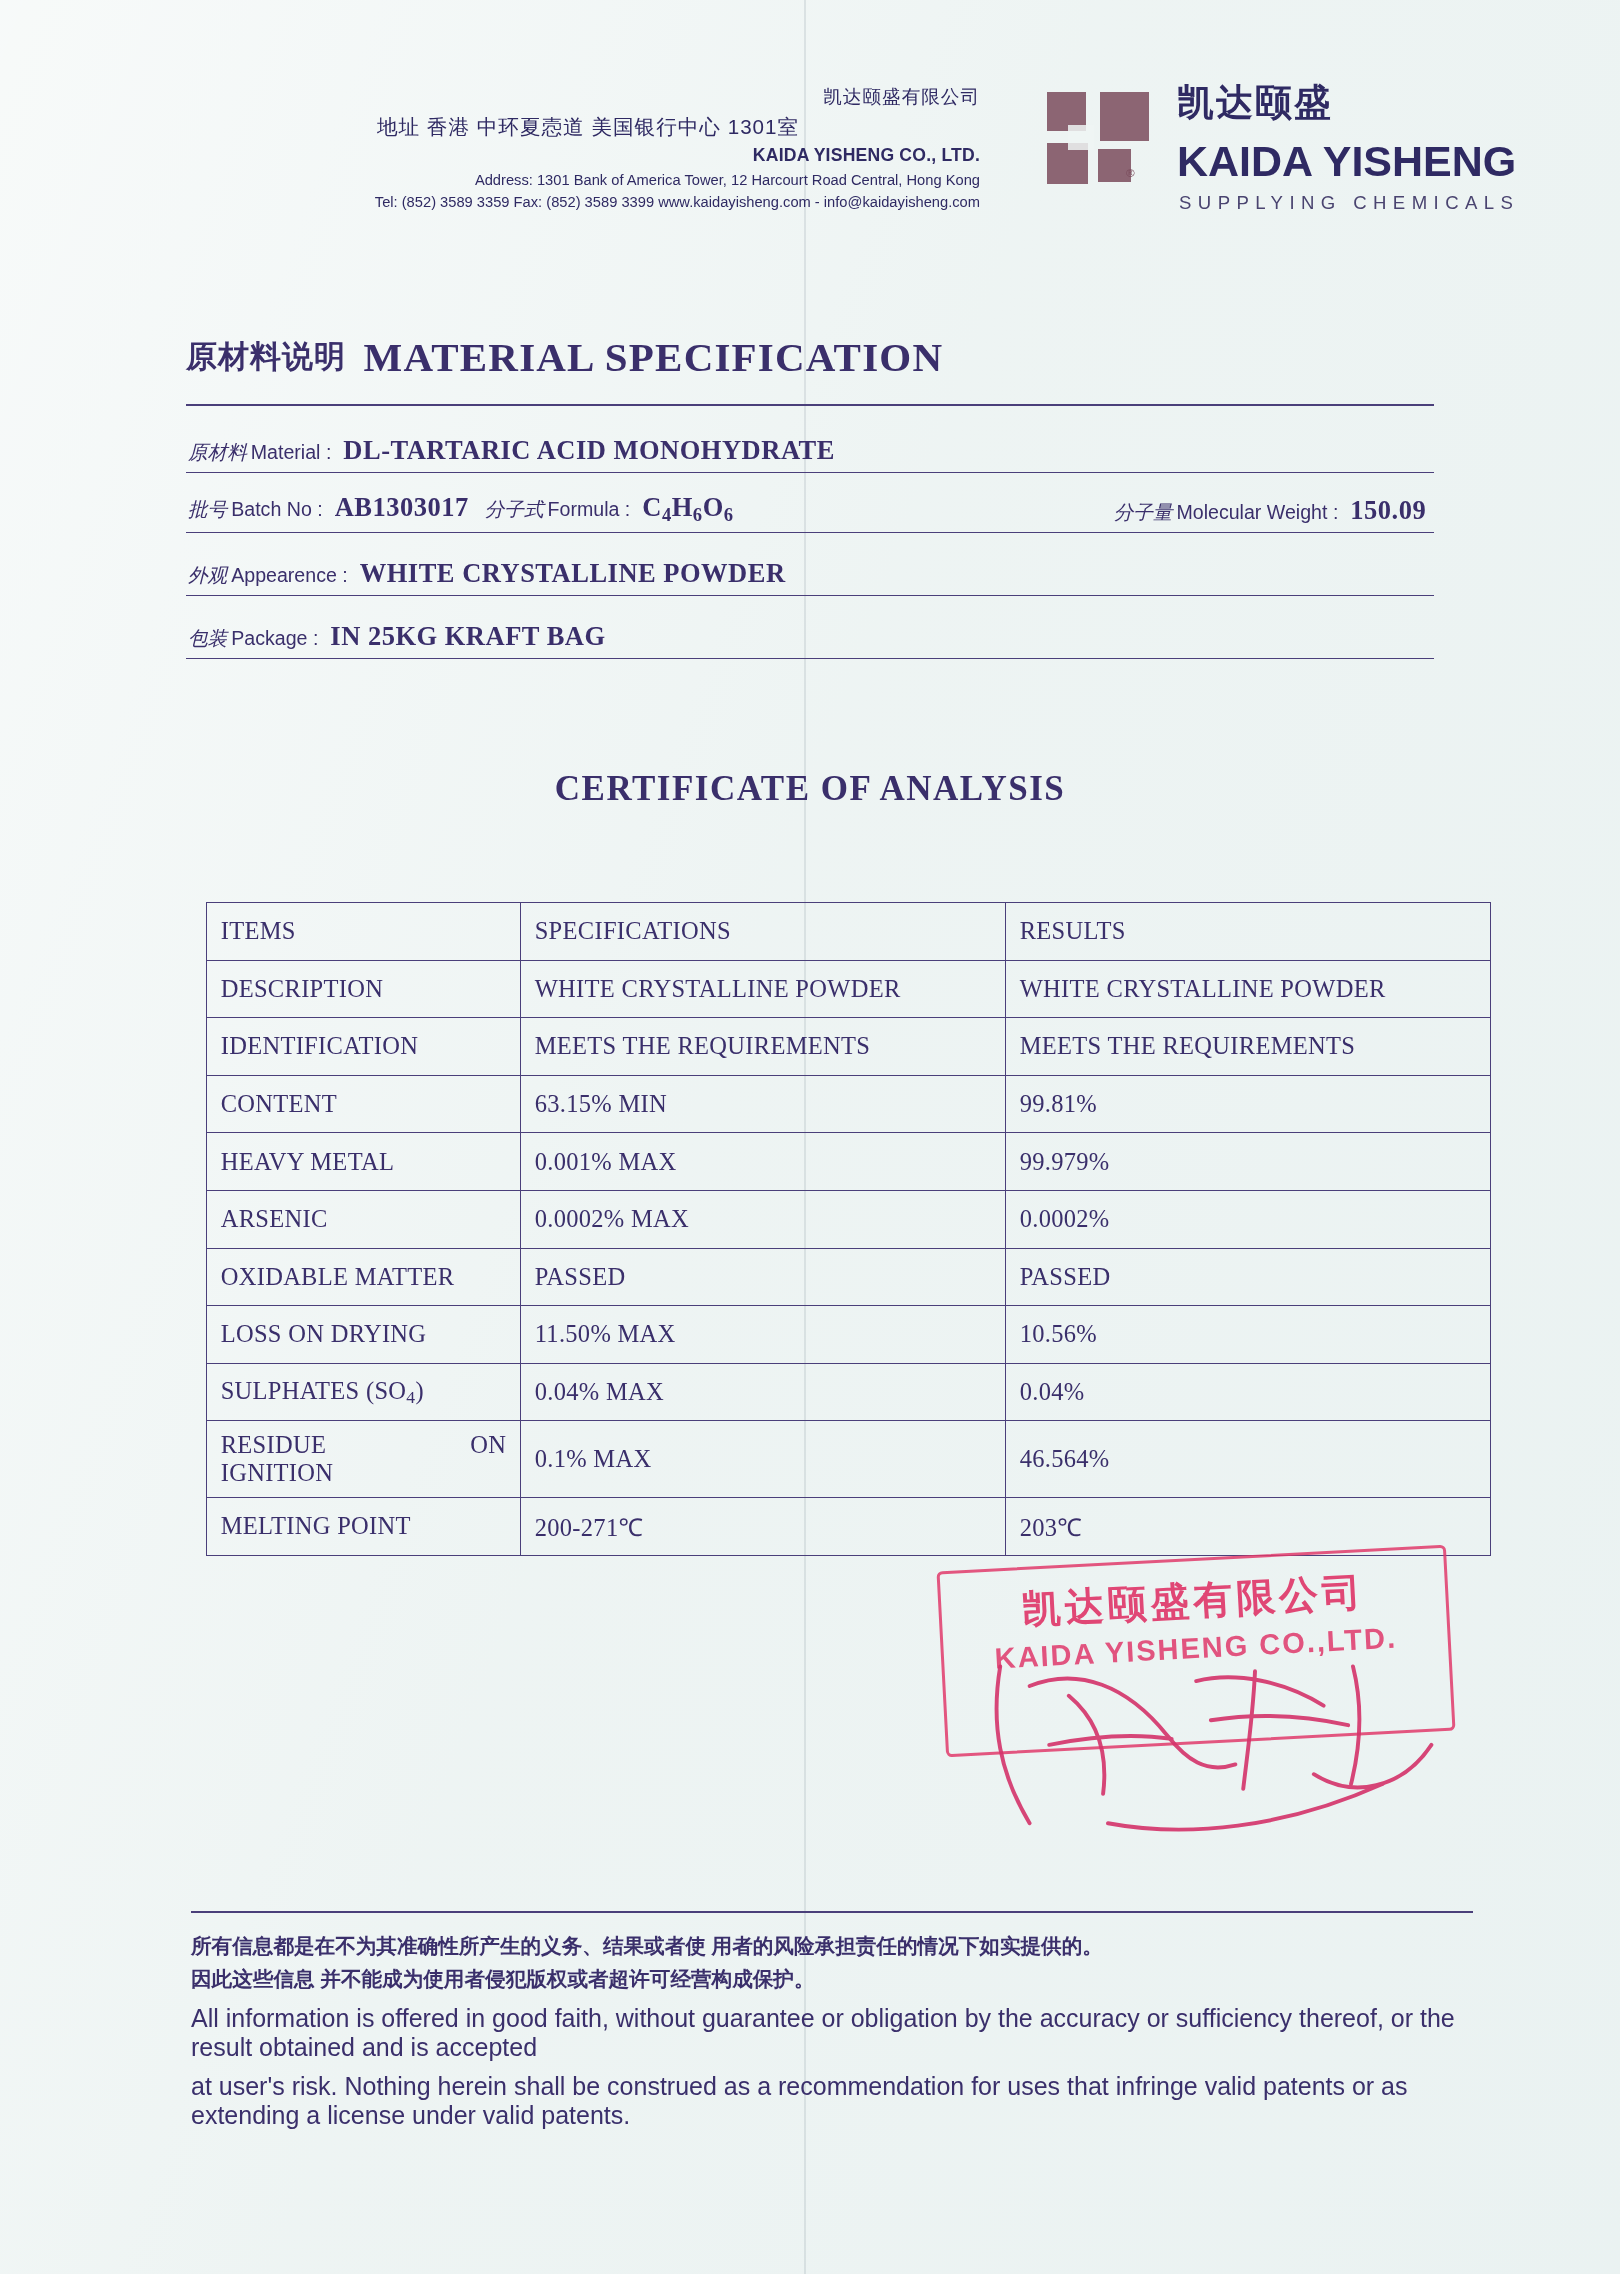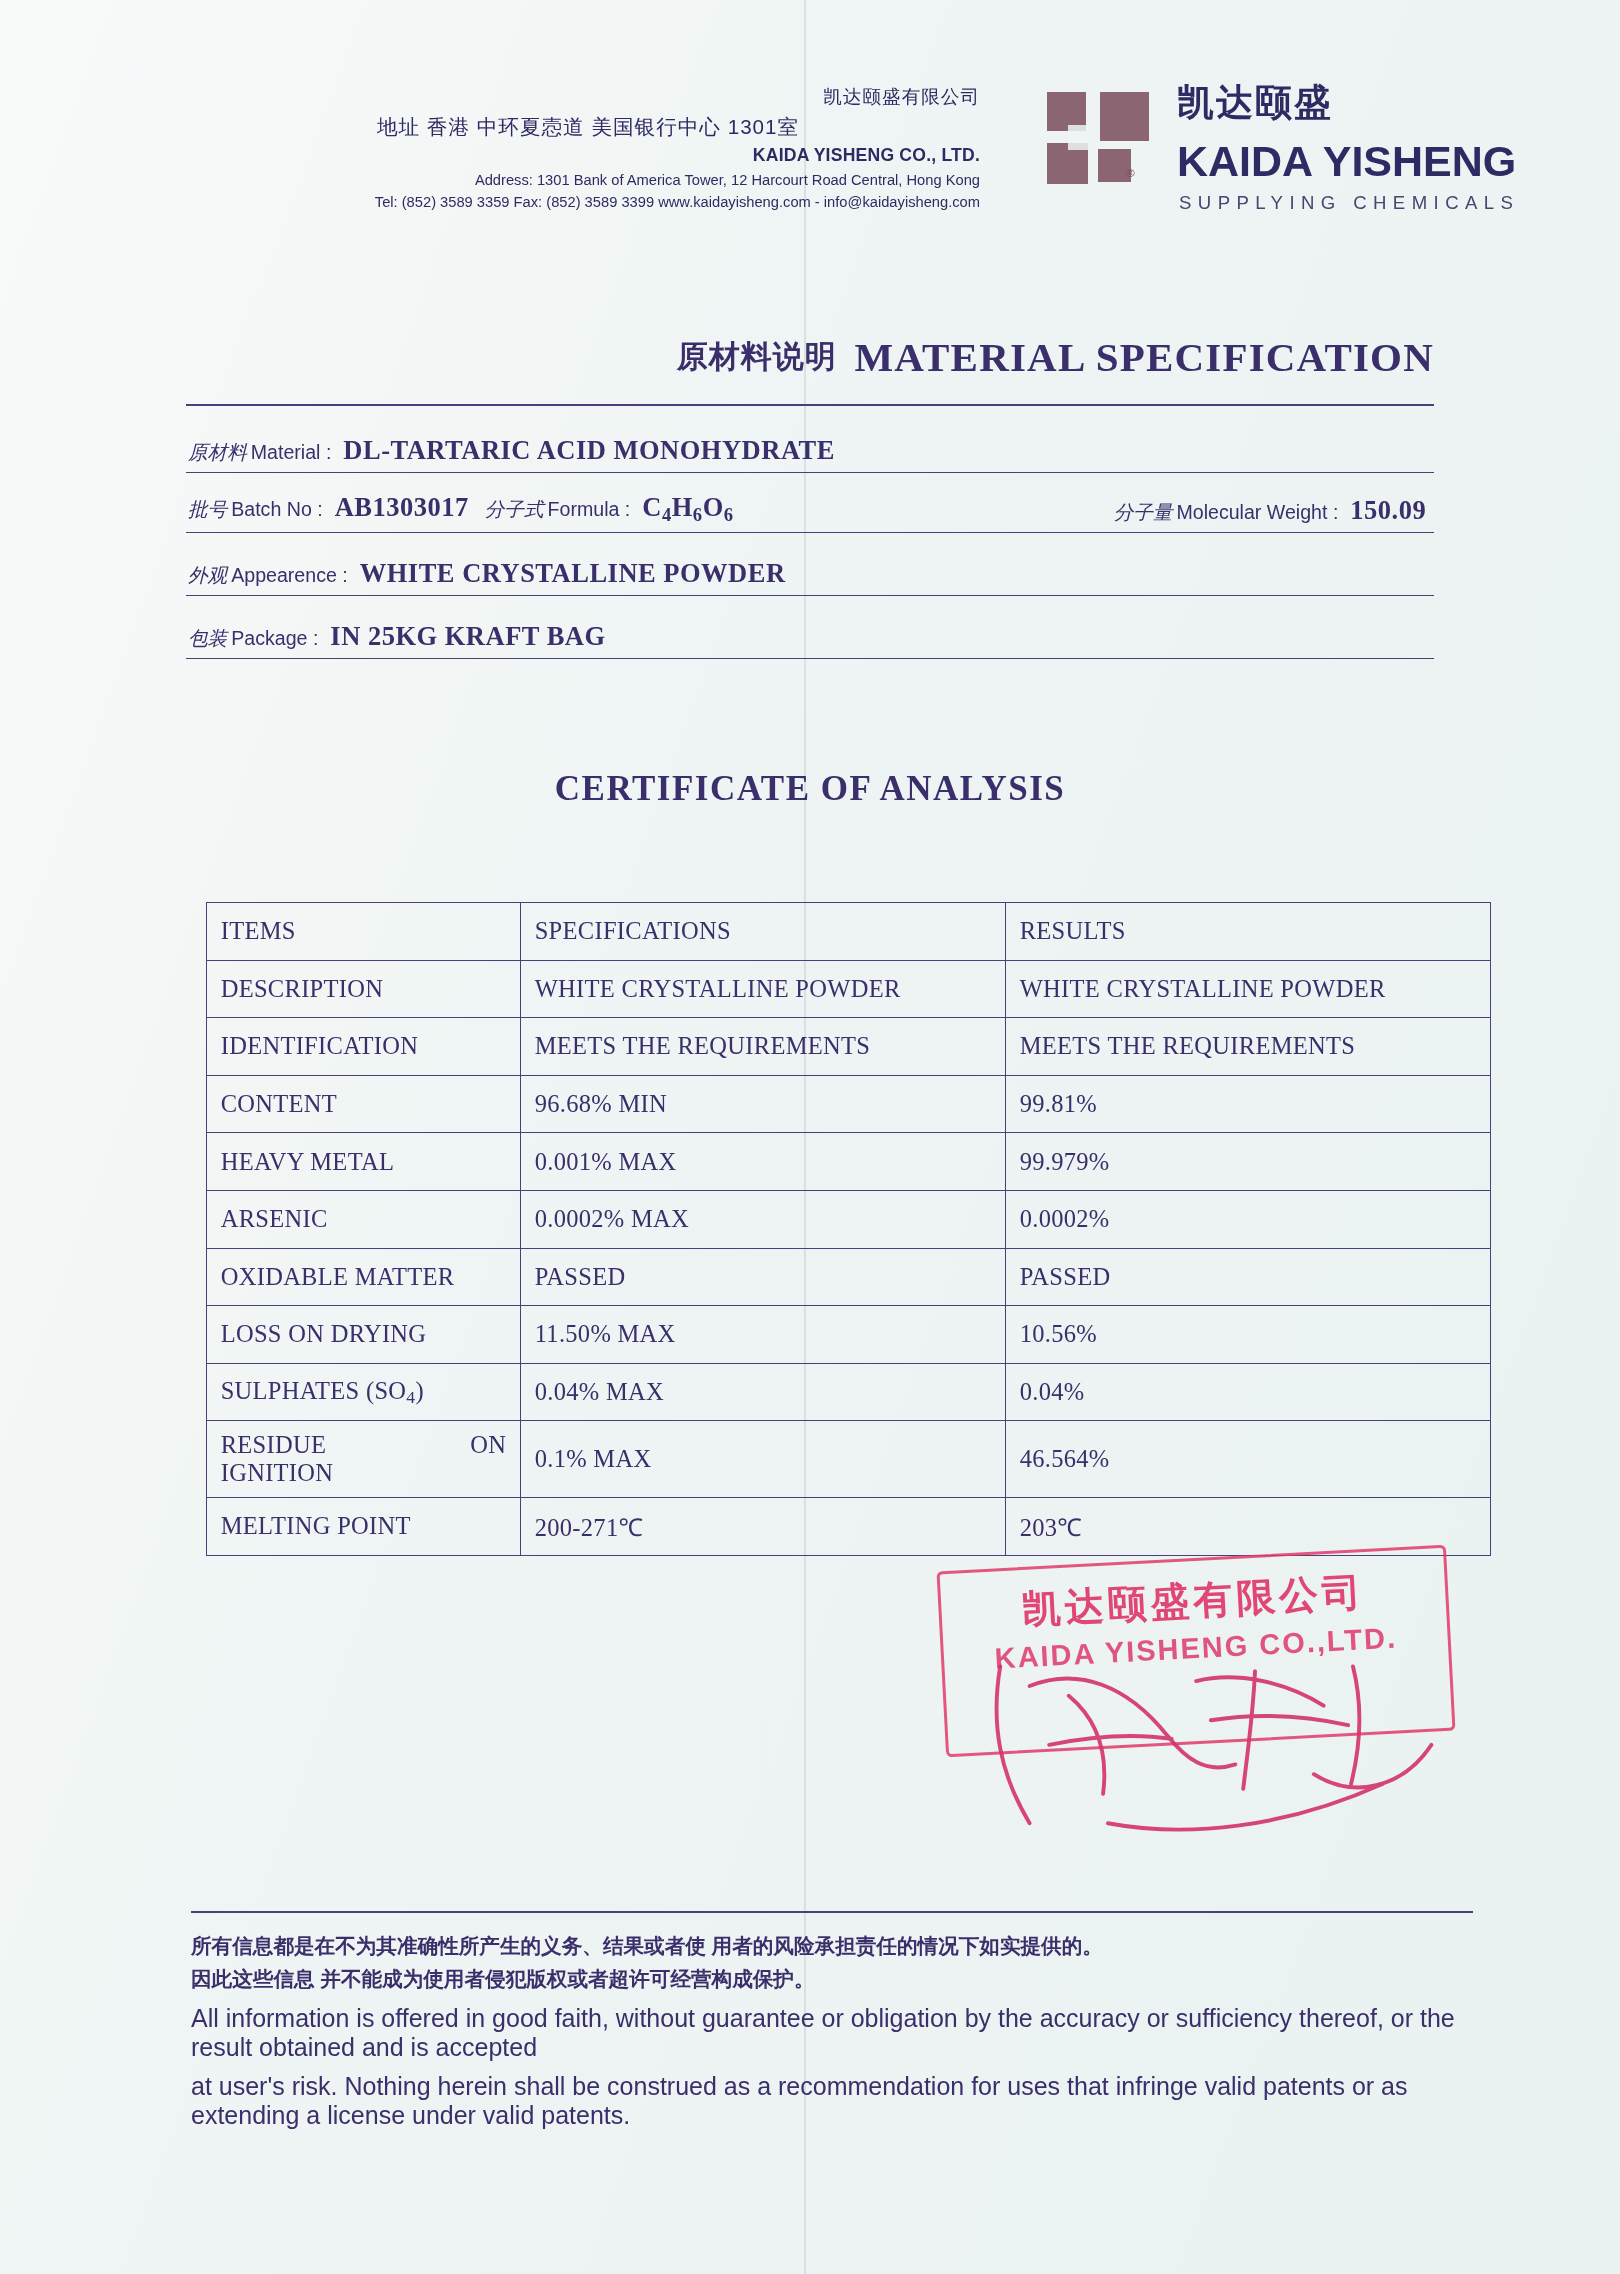--- a/index.html
+++ b/index.html
@@ -115,21 +115,21 @@
     color: #4a4470;
     font-family: "Liberation Sans", sans-serif;
   }
 
   
   .title-row {
     position: absolute;
     left: 186px;
     right: 186px;
     top: 333px;
-    text-align: right;
+    text-align: left;
   }
   .title-cn {
     font-size: 31px;
     font-weight: bold;
     font-family: "Liberation Sans", sans-serif;
     letter-spacing: 1px;
     vertical-align: middle;
     color: #3a2f6b;
   }
   .title-en {
@@ -392,21 +392,21 @@
         <td>WHITE CRYSTALLINE POWDER</td>
         <td>WHITE CRYSTALLINE POWDER</td>
       </tr>
       <tr>
         <td>IDENTIFICATION</td>
         <td>MEETS THE REQUIREMENTS</td>
         <td>MEETS THE REQUIREMENTS</td>
       </tr>
       <tr>
         <td>CONTENT</td>
-        <td>96.68% MIN</td>
+        <td>63.15% MIN</td>
         <td>99.81%</td>
       </tr>
       <tr>
         <td>HEAVY METAL</td>
         <td>0.001% MAX</td>
         <td>99.979%</td>
       </tr>
       <tr>
         <td>ARSENIC</td>
         <td>0.0002% MAX</td>

